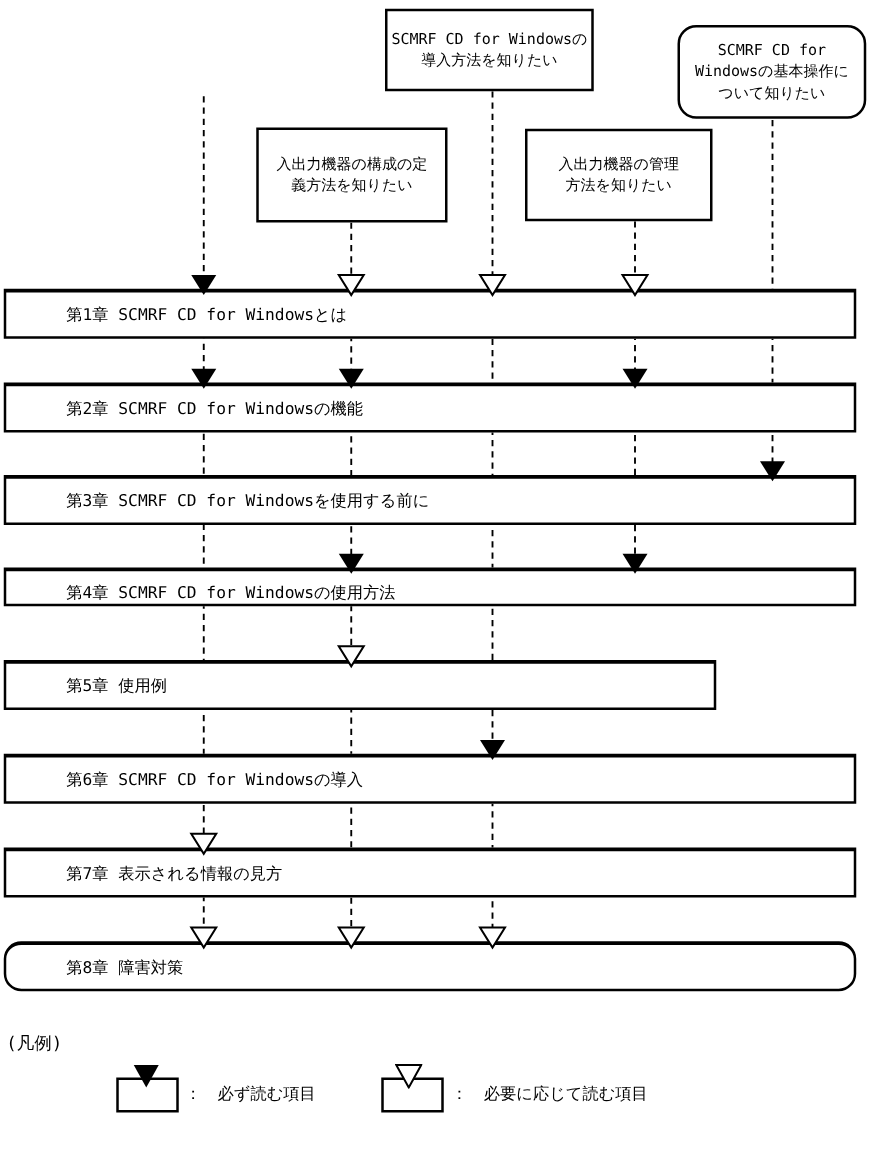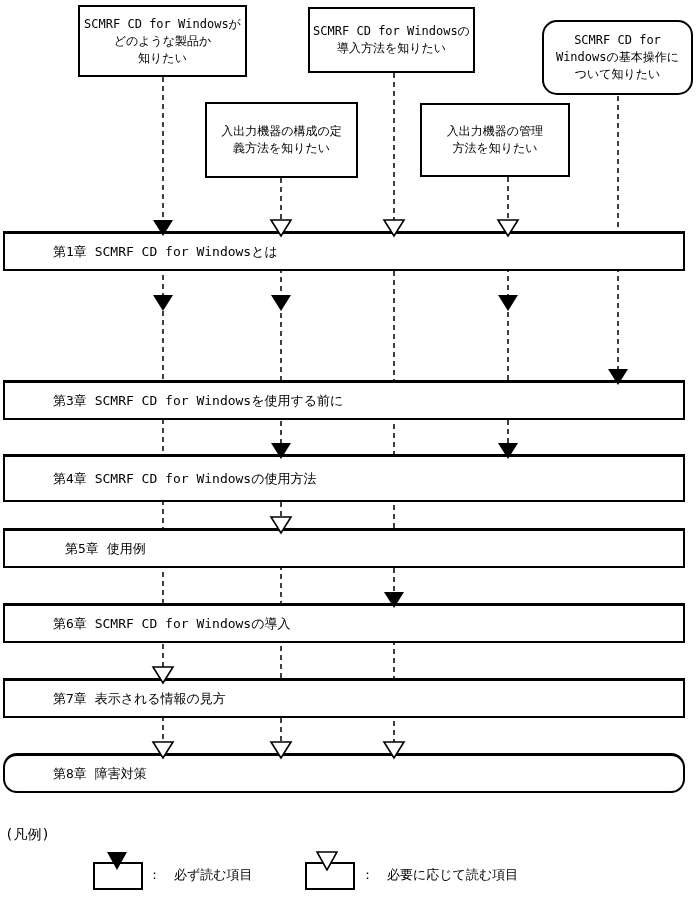--- a/index.html
+++ b/index.html
@@ -35,52 +35,50 @@
 <div id="canvas">
   <svg id="lines-layer" class="layer" width="696" height="920">
       <line x1="163" x2="163" y1="77" y2="756" stroke="#000000" stroke-width="1.5" stroke-dasharray="5 4"></line>
       <line x1="281" x2="281" y1="178" y2="756" stroke="#000000" stroke-width="1.5" stroke-dasharray="5 4"></line>
       <line x1="394" x2="394" y1="73" y2="756" stroke="#000000" stroke-width="1.5" stroke-dasharray="5 4"></line>
       <line x1="508" x2="508" y1="177" y2="457" stroke="#000000" stroke-width="1.5" stroke-dasharray="5 4"></line>
       <line x1="618" x2="618" y1="78" y2="383" stroke="#000000" stroke-width="1.5" stroke-dasharray="5 4"></line>
     </svg>
 
   <div id="nodes">
-      <div class="qbox" style="left: 78px; top: 5px; width: 165px; height: 68px;">
-        <div>SCMRF CD for Windowsが</div>
-        <div>どのような製品か</div>
-        <div>知りたい</div>
-      </div>
       <div class="qbox" style="left: 308px; top: 7px; width: 163px; height: 62px;">
         <div>SCMRF CD for Windowsの</div>
         <div>導入方法を知りたい</div>
       </div>
       <div class="qbox" style="left: 542px; top: 20px; width: 147px; height: 71px; border-radius: 15px;">
         <div>SCMRF CD for</div>
         <div>Windowsの基本操作に</div>
         <div>ついて知りたい</div>
       </div>
       <div class="qbox" style="left: 205px; top: 102px; width: 149px; height: 72px;">
         <div>入出力機器の構成の定</div>
         <div>義方法を知りたい</div>
       </div>
       <div class="qbox" style="left: 420px; top: 103px; width: 146px; height: 70px; text-align: center;">
         <div>入出力機器の管理</div>
         <div>方法を知りたい</div>
       </div>
       <div class="bar" style="left: 3px; top: 231px; width: 682px; height: 40px;">
         <span class="bar-label">第1章 SCMRF CD for Windowsとは</span>
       </div>
+      <div class="bar" style="left: 3px; top: 306px; width: 682px; height: 40px;">
+        <span class="bar-label">第2章 SCMRF CD for Windowsの機能</span>
+      </div>
       <div class="bar" style="left: 3px; top: 380px; width: 682px; height: 40px;">
         <span class="bar-label">第3章 SCMRF CD for Windowsを使用する前に</span>
       </div>
-      <div class="bar" style="left: 3px; top: 454px; width: 682px; height: 48px;">
+      <div class="bar" style="left: 3px; top: 454px; width: 682px; height: 31px; align-items: flex-end;">
         <span class="bar-label">第4章 SCMRF CD for Windowsの使用方法</span>
       </div>
-      <div class="bar" style="left: 3px; top: 528px; width: 682px; height: 40px; padding-left: 12px;">
+      <div class="bar" style="left: 3px; top: 528px; width: 570px; height: 40px;">
         <span class="bar-label">第5章 使用例</span>
       </div>
       <div class="bar" style="left: 3px; top: 603px; width: 682px; height: 40px; text-align: right;">
         <span class="bar-label">第6章 SCMRF CD for Windowsの導入</span>
       </div>
       <div class="bar" style="left: 3px; top: 678px; width: 682px; height: 40px;">
         <span class="bar-label">第7章 表示される情報の見方</span>
       </div>
       <div class="bar" style="left: 3px; top: 753px; width: 682px; height: 40px; border-radius: 14px;">
         <span class="bar-label">第8章 障害対策</span>

